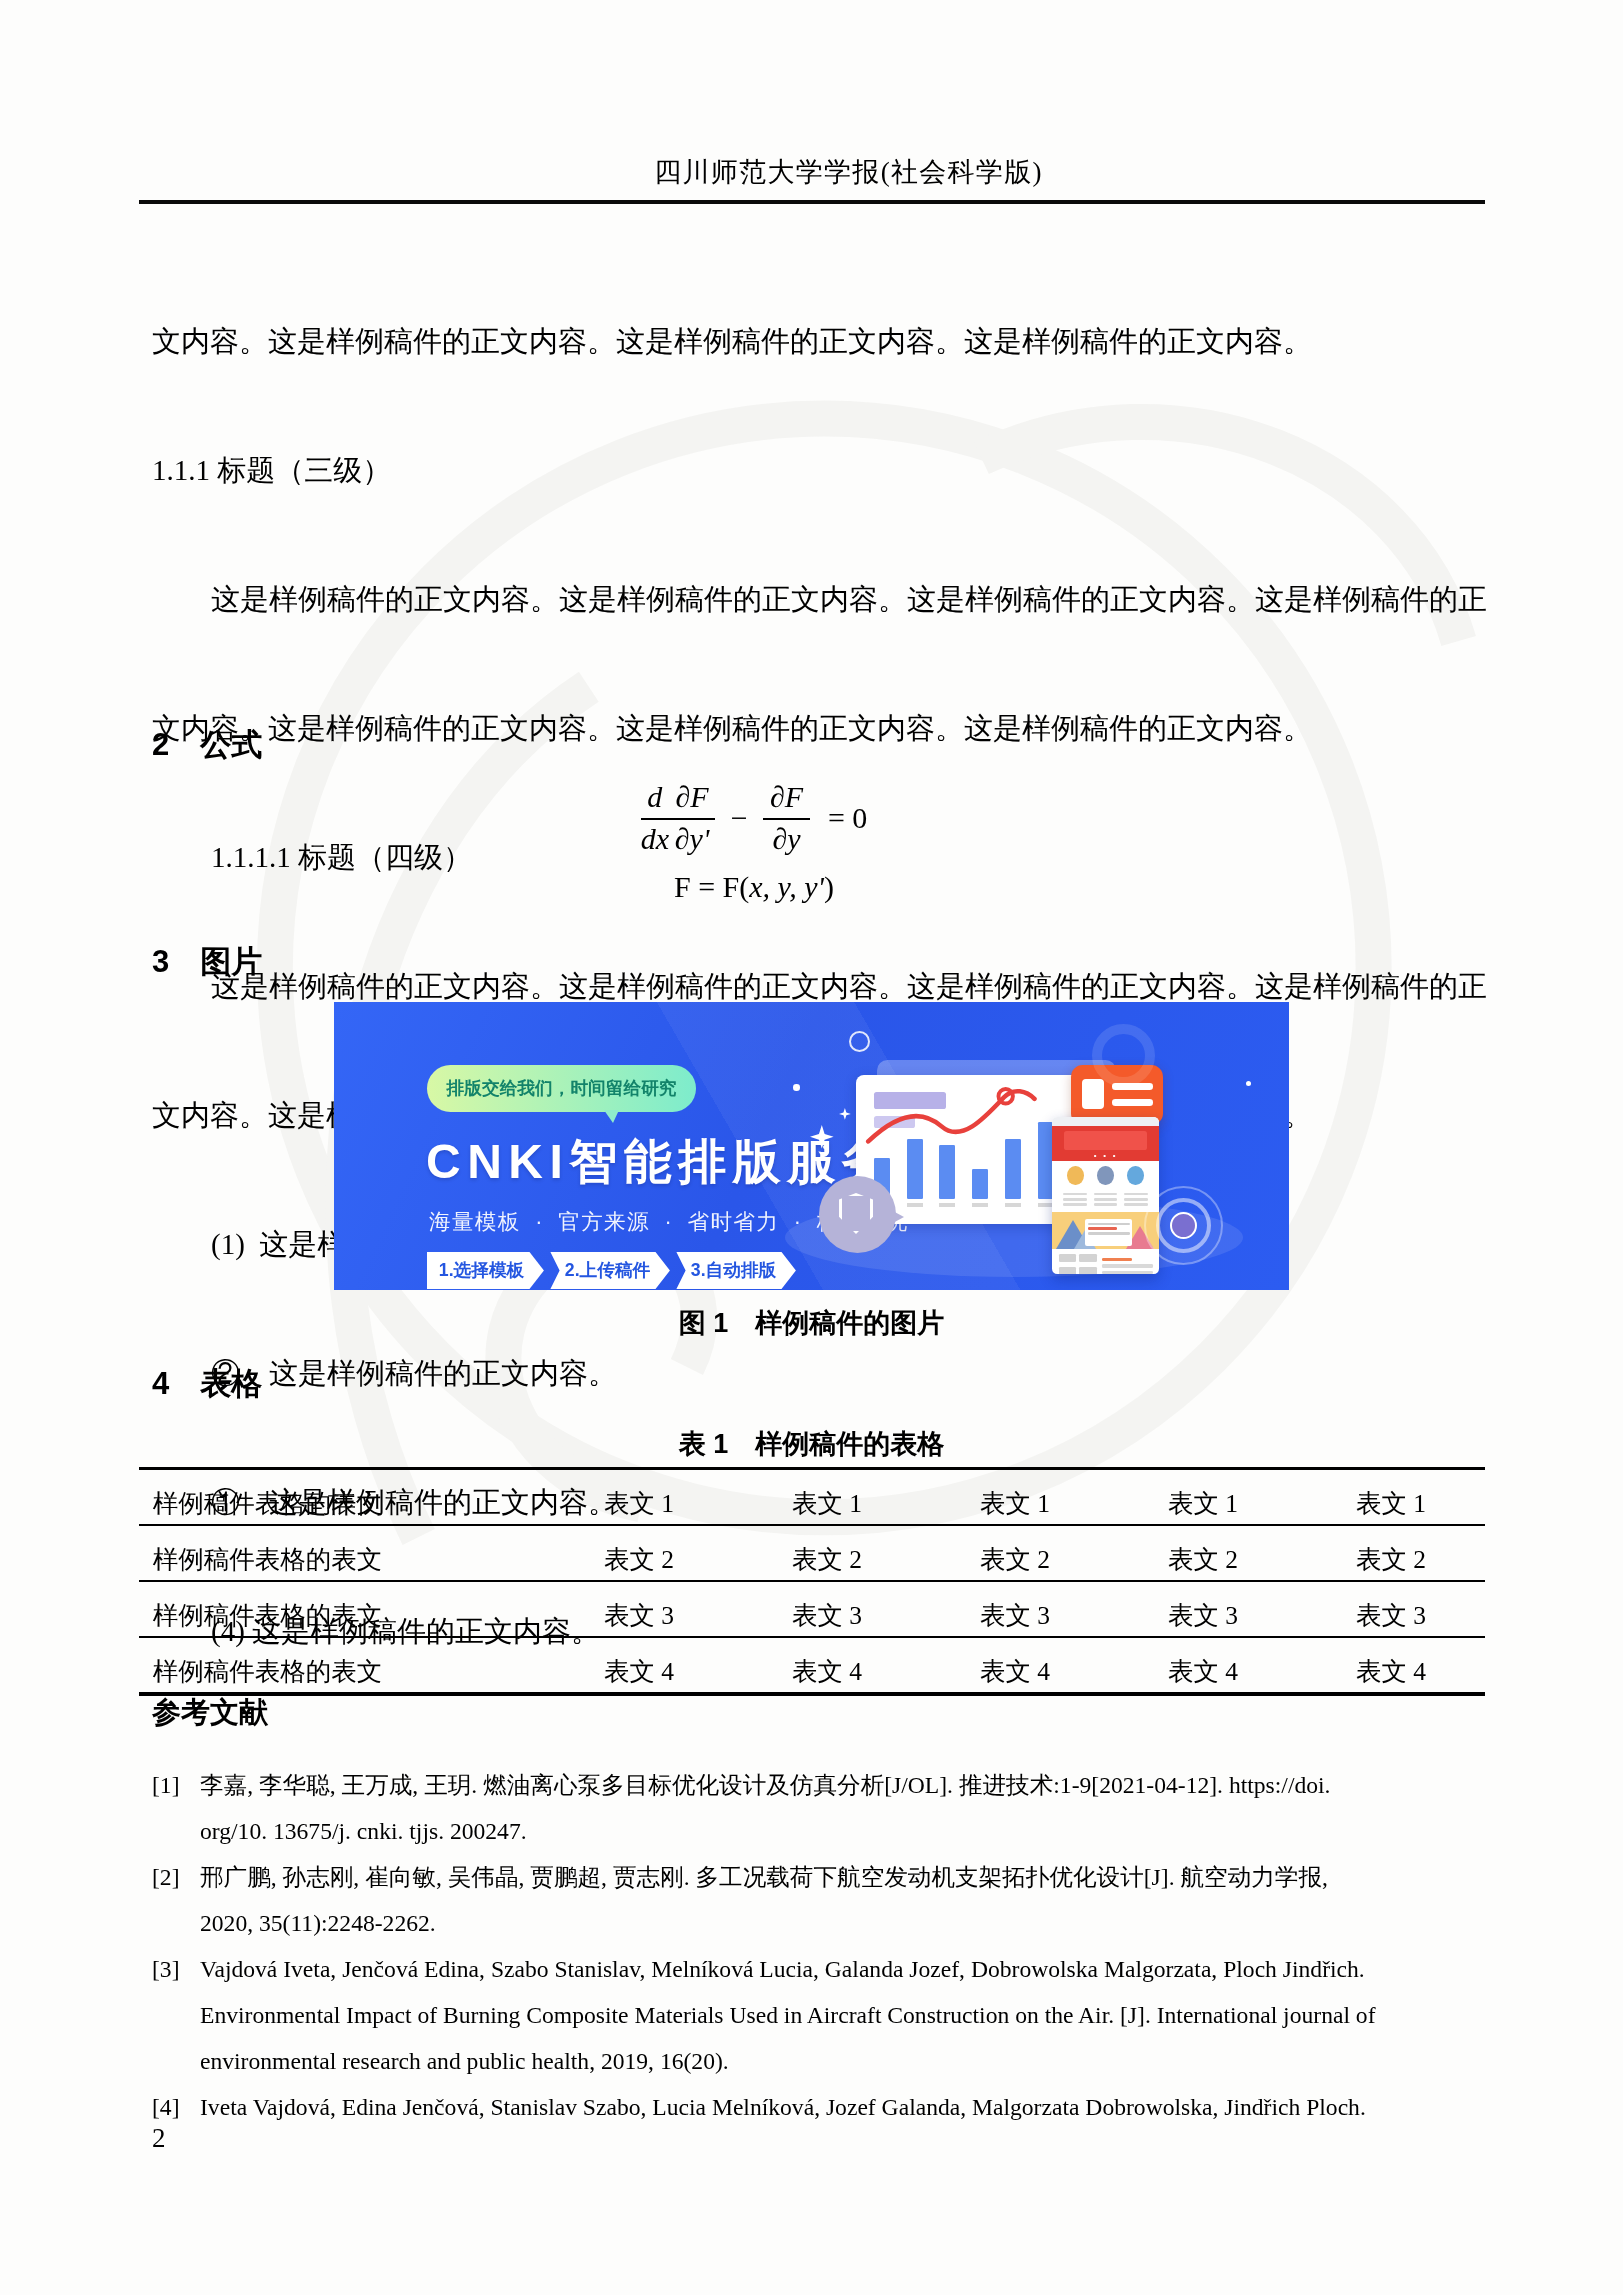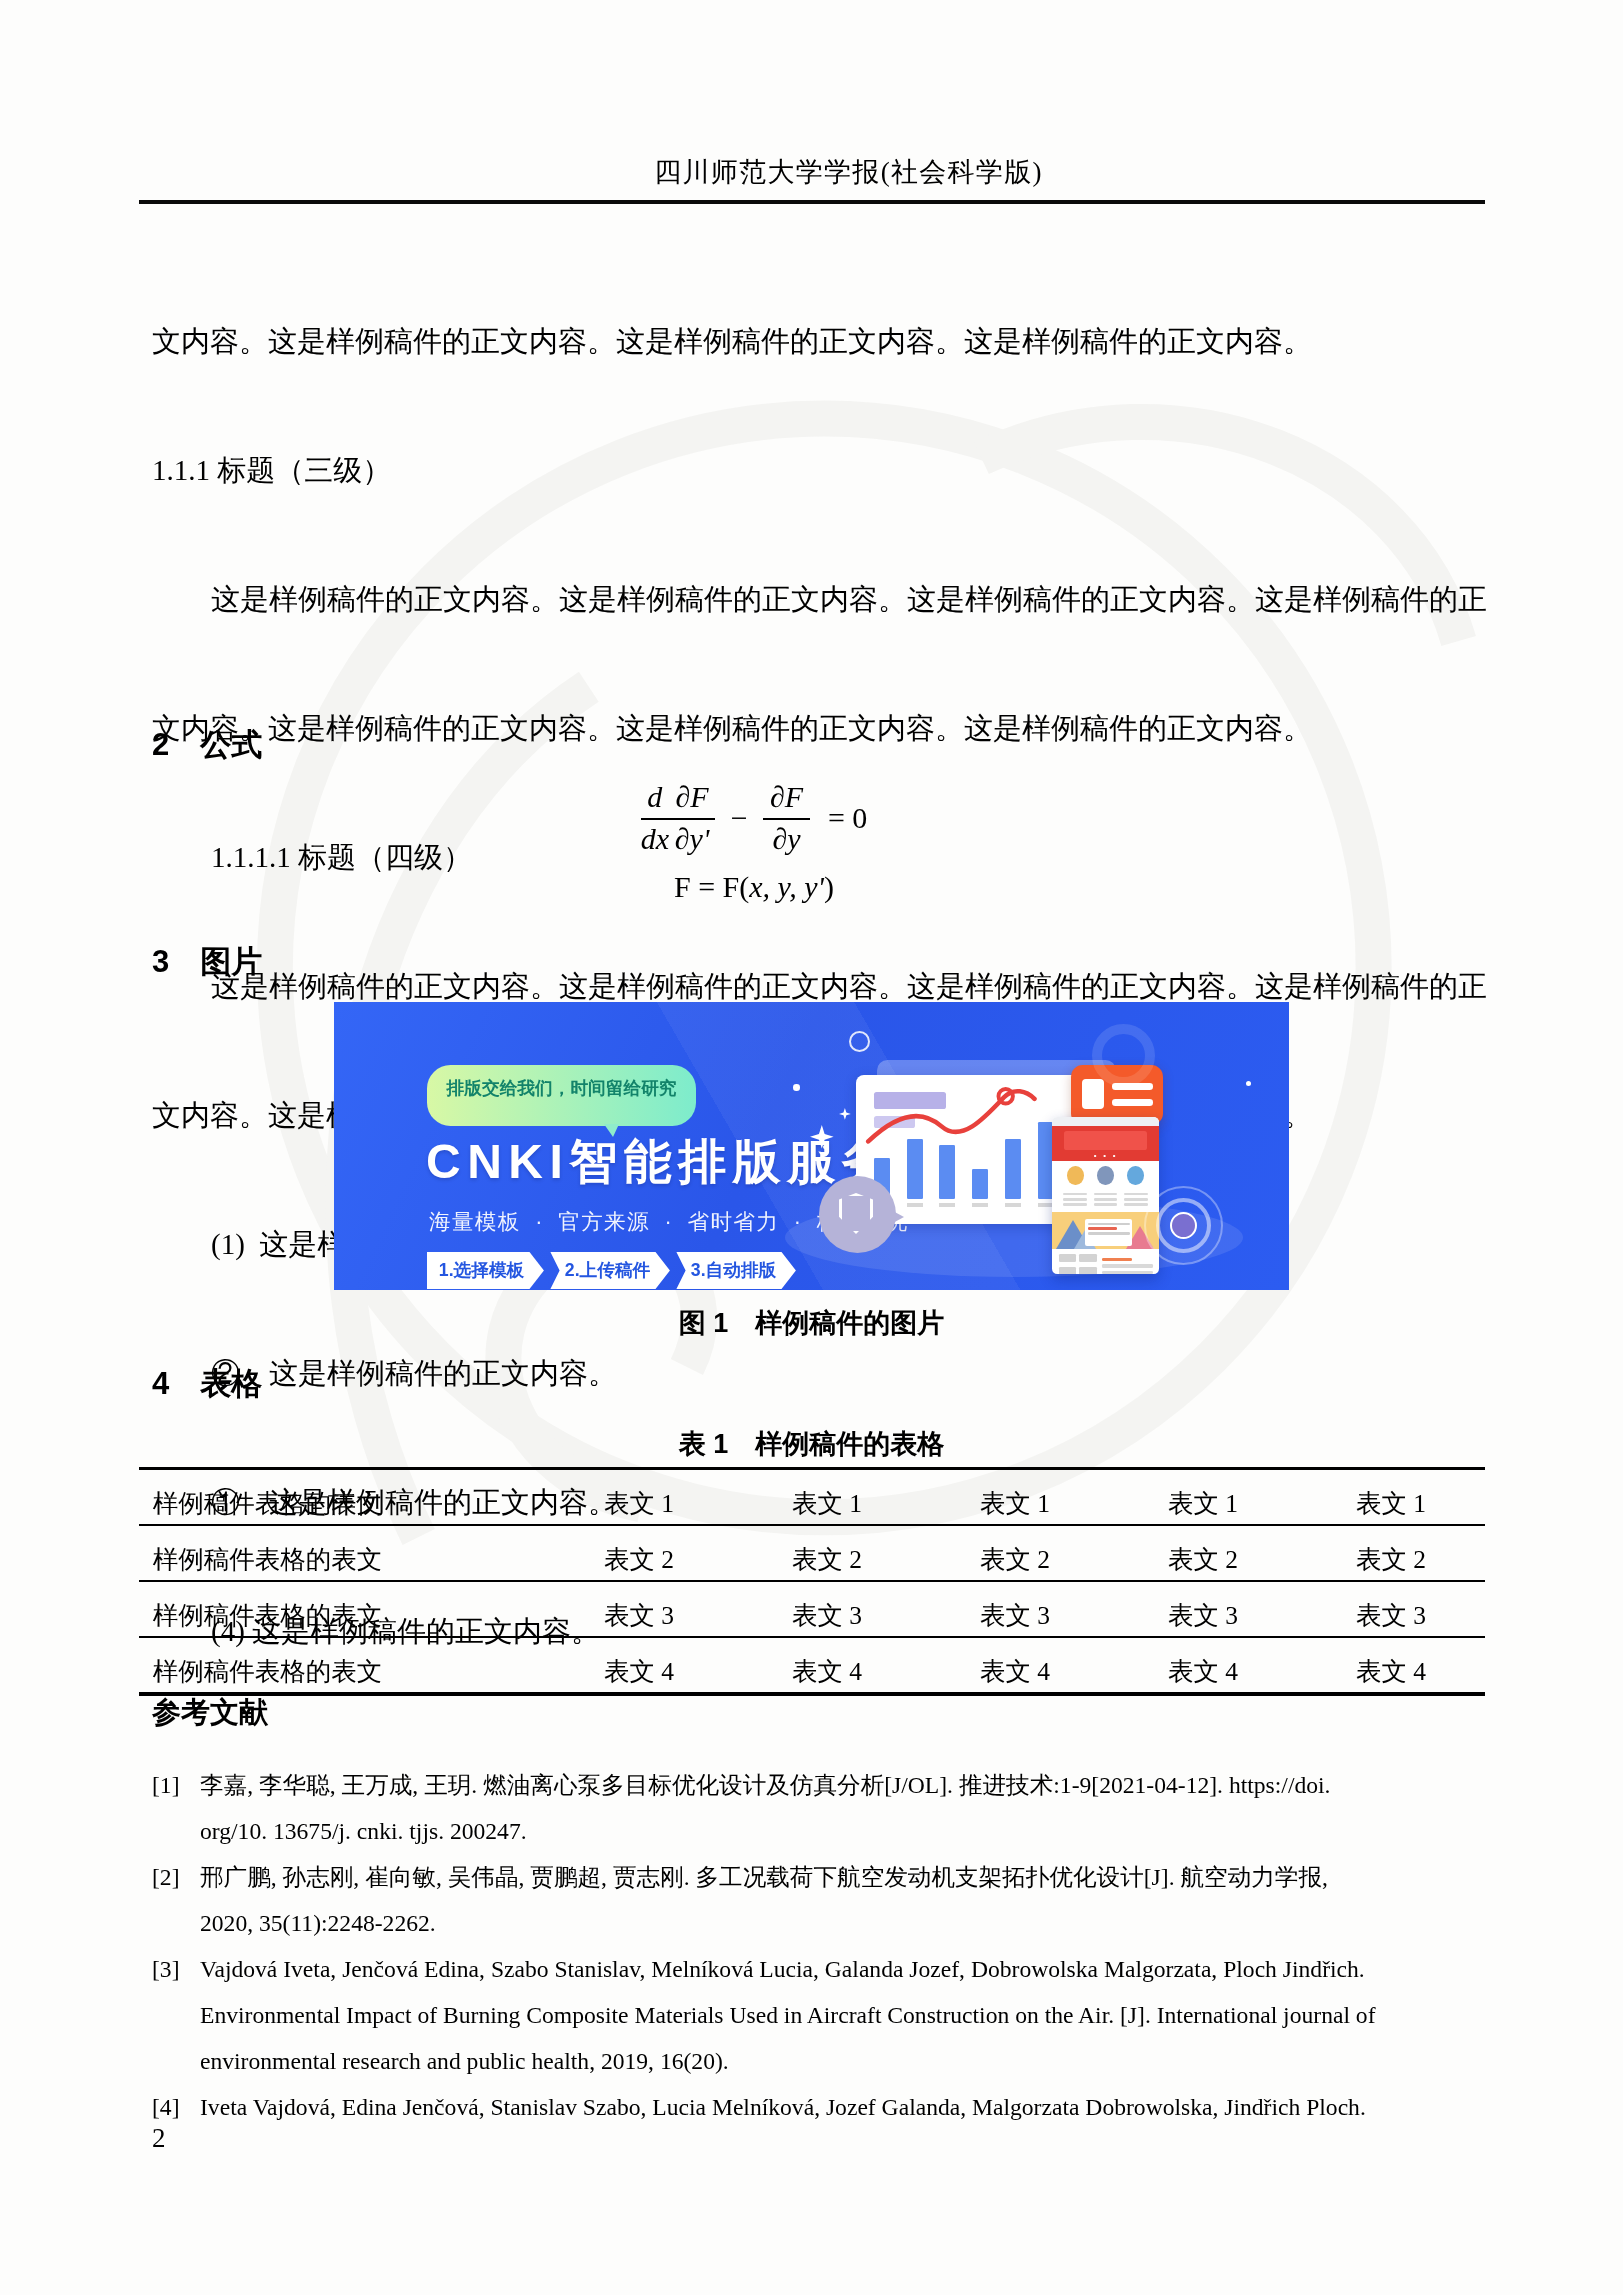--- a/index.html
+++ b/index.html
@@ -26,21 +26,21 @@
   .eq-rhs{display:inline-block;margin-left:18.3px;vertical-align:middle;}
   .eq2 .it{font-style:italic;}
   
   .caption{position:absolute;left:0;width:1623px;text-align:center;
            font-family:"Liberation Sans","DejaVu Sans",sans-serif;font-weight:700;font-size:27px;white-space:pre;}
   
   .banner{position:absolute;left:334px;top:1002px;width:955px;height:288px;overflow:hidden;
           background:linear-gradient(115deg,#3466f6 0%,#2a56e9 45%,#2c5cf1 100%);}
   .banner .streak{position:absolute;left:-131px;top:0;width:1243px;height:288px;
           background:linear-gradient(60deg,transparent 44%,rgba(255,255,255,.05) 44%,rgba(255,255,255,.05) 58%,transparent 58%);}
-  .bubble{position:absolute;left:93px;top:63px;height:61px;line-height:47px;padding:0 19.6px;border-radius:23.6px;
+  .bubble{position:absolute;left:93px;top:63px;height:47px;line-height:47px;padding:0 19.6px;border-radius:23.6px;
           background:linear-gradient(90deg,#d8f8a5,#7deccc);color:#12836a;font-size:17.7px;font-weight:700;
           font-family:"Liberation Sans","DejaVu Sans",sans-serif;white-space:pre;}
   .bubble:after{content:"";position:absolute;left:177px;bottom:-10.5px;width:0;height:0;
           border-left:9.2px solid transparent;border-right:6.5px solid transparent;border-top:13px solid #8feccb;}
   .btitle{position:absolute;left:92px;top:128px;color:#fff;font-size:48px;font-weight:700;letter-spacing:6.5px;
           font-family:"Liberation Sans","DejaVu Sans",sans-serif;text-shadow:0 2px 3.9px rgba(0,0,50,.18);white-space:pre;}
   .bsub{position:absolute;left:95px;top:205px;color:rgba(255,255,255,.93);font-size:21.6px;letter-spacing:1.3px;
           font-family:"Liberation Sans","DejaVu Sans",sans-serif;white-space:pre;}
   .steps{position:absolute;left:93px;top:250px;height:37px;}
   .chev{display:inline-block;height:37px;line-height:37px;margin-right:6.5px;background:#fff;color:#2456e0;

